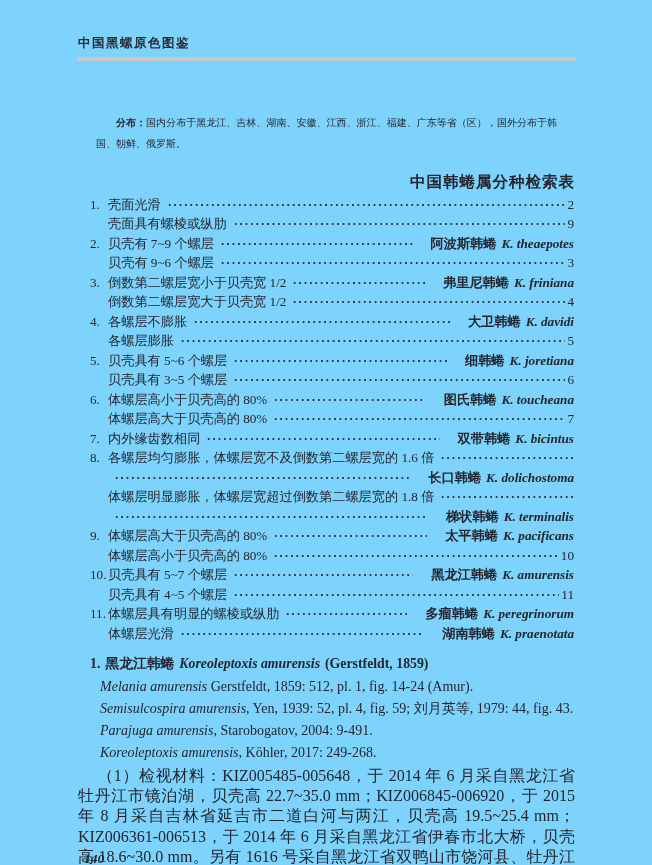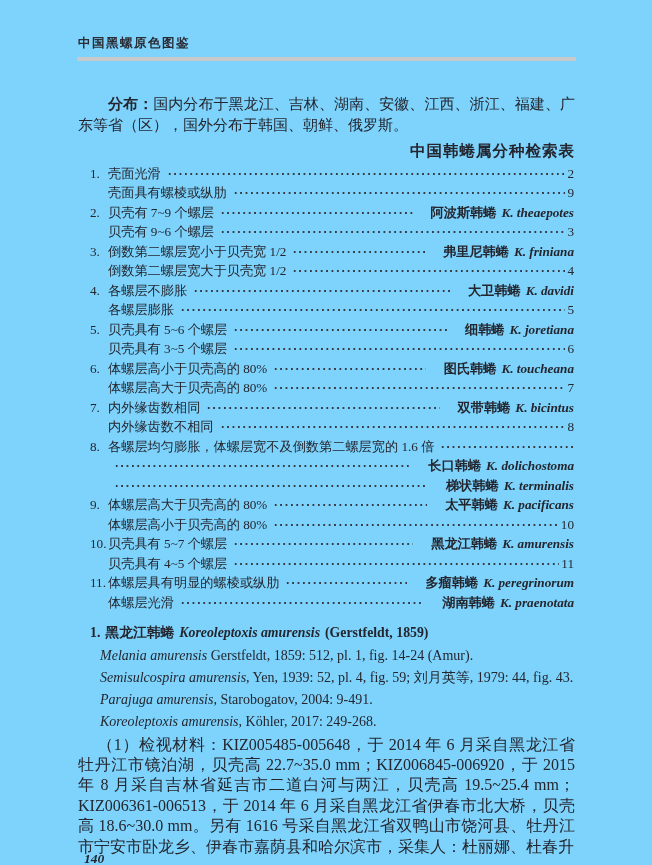--- a/index.html
+++ b/index.html
@@ -18,21 +18,21 @@
     font-weight:bold; font-size:12.5px; letter-spacing:1.5px;
     color:#2a2c35;
   }
   .head-rule {
     position:absolute; left:77px; top:57px;
     width:499px; height:3.5px; background:#c7c9ca;
   }
   .content { position:absolute; left:78px; top:94px; width:497px; }
 
   .dist {
-    margin:0; font-size:15px; line-height:21px;
+    margin:18px; font-size:10px; line-height:21px;
     text-indent:2em; text-align:justify;
   }
   .dist-label { font-weight:bold; }
 
   .key-title {
     margin:5px 0 2px; text-align:right;
     font-size:15.5px; font-weight:bold; letter-spacing:1px;
   }
 
   .key { margin-top:1px; }
@@ -179,35 +179,34 @@
           <span class="ktarget">7</span>
         </div>
         <div class="krow">
           <span class="knum">7.</span>
           <span class="ktext">内外缘齿数相同</span>
           <span class="leader"></span>
           <span class="sp-cn">双带韩蜷</span>
           <span class="sp-la">K. bicintus</span>
         </div>
         <div class="krow">
-          <span class="knum"></span>
-          <span class="ktext">内外缘齿数不相同</span>
-          <span class="leader"></span>
-          <span class="ktarget">8</span>
-        </div>
-        <div class="krow">
           <span class="knum">8.</span>
           <span class="ktext">各螺层均匀膨胀，体螺层宽不及倒数第二螺层宽的 1.6 倍</span>
           <span class="leader"></span>
         </div>
         <div class="krow">
           <span class="knum"></span>
           <span class="leader"></span>
           <span class="sp-cn">长口韩蜷</span>
           <span class="sp-la">K. dolichostoma</span>
+        </div>
+        <div class="krow">
+          <span class="knum"></span>
+          <span class="ktext">体螺层明显膨胀，体螺层宽超过倒数第二螺层宽的 1.8 倍</span>
+          <span class="leader"></span>
         </div>
         <div class="krow">
           <span class="knum"></span>
           <span class="leader"></span>
           <span class="sp-cn">梯状韩蜷</span>
           <span class="sp-la">K. terminalis</span>
         </div>
         <div class="krow">
           <span class="knum">9.</span>
           <span class="ktext">体螺层高大于贝壳高的 80%</span>

